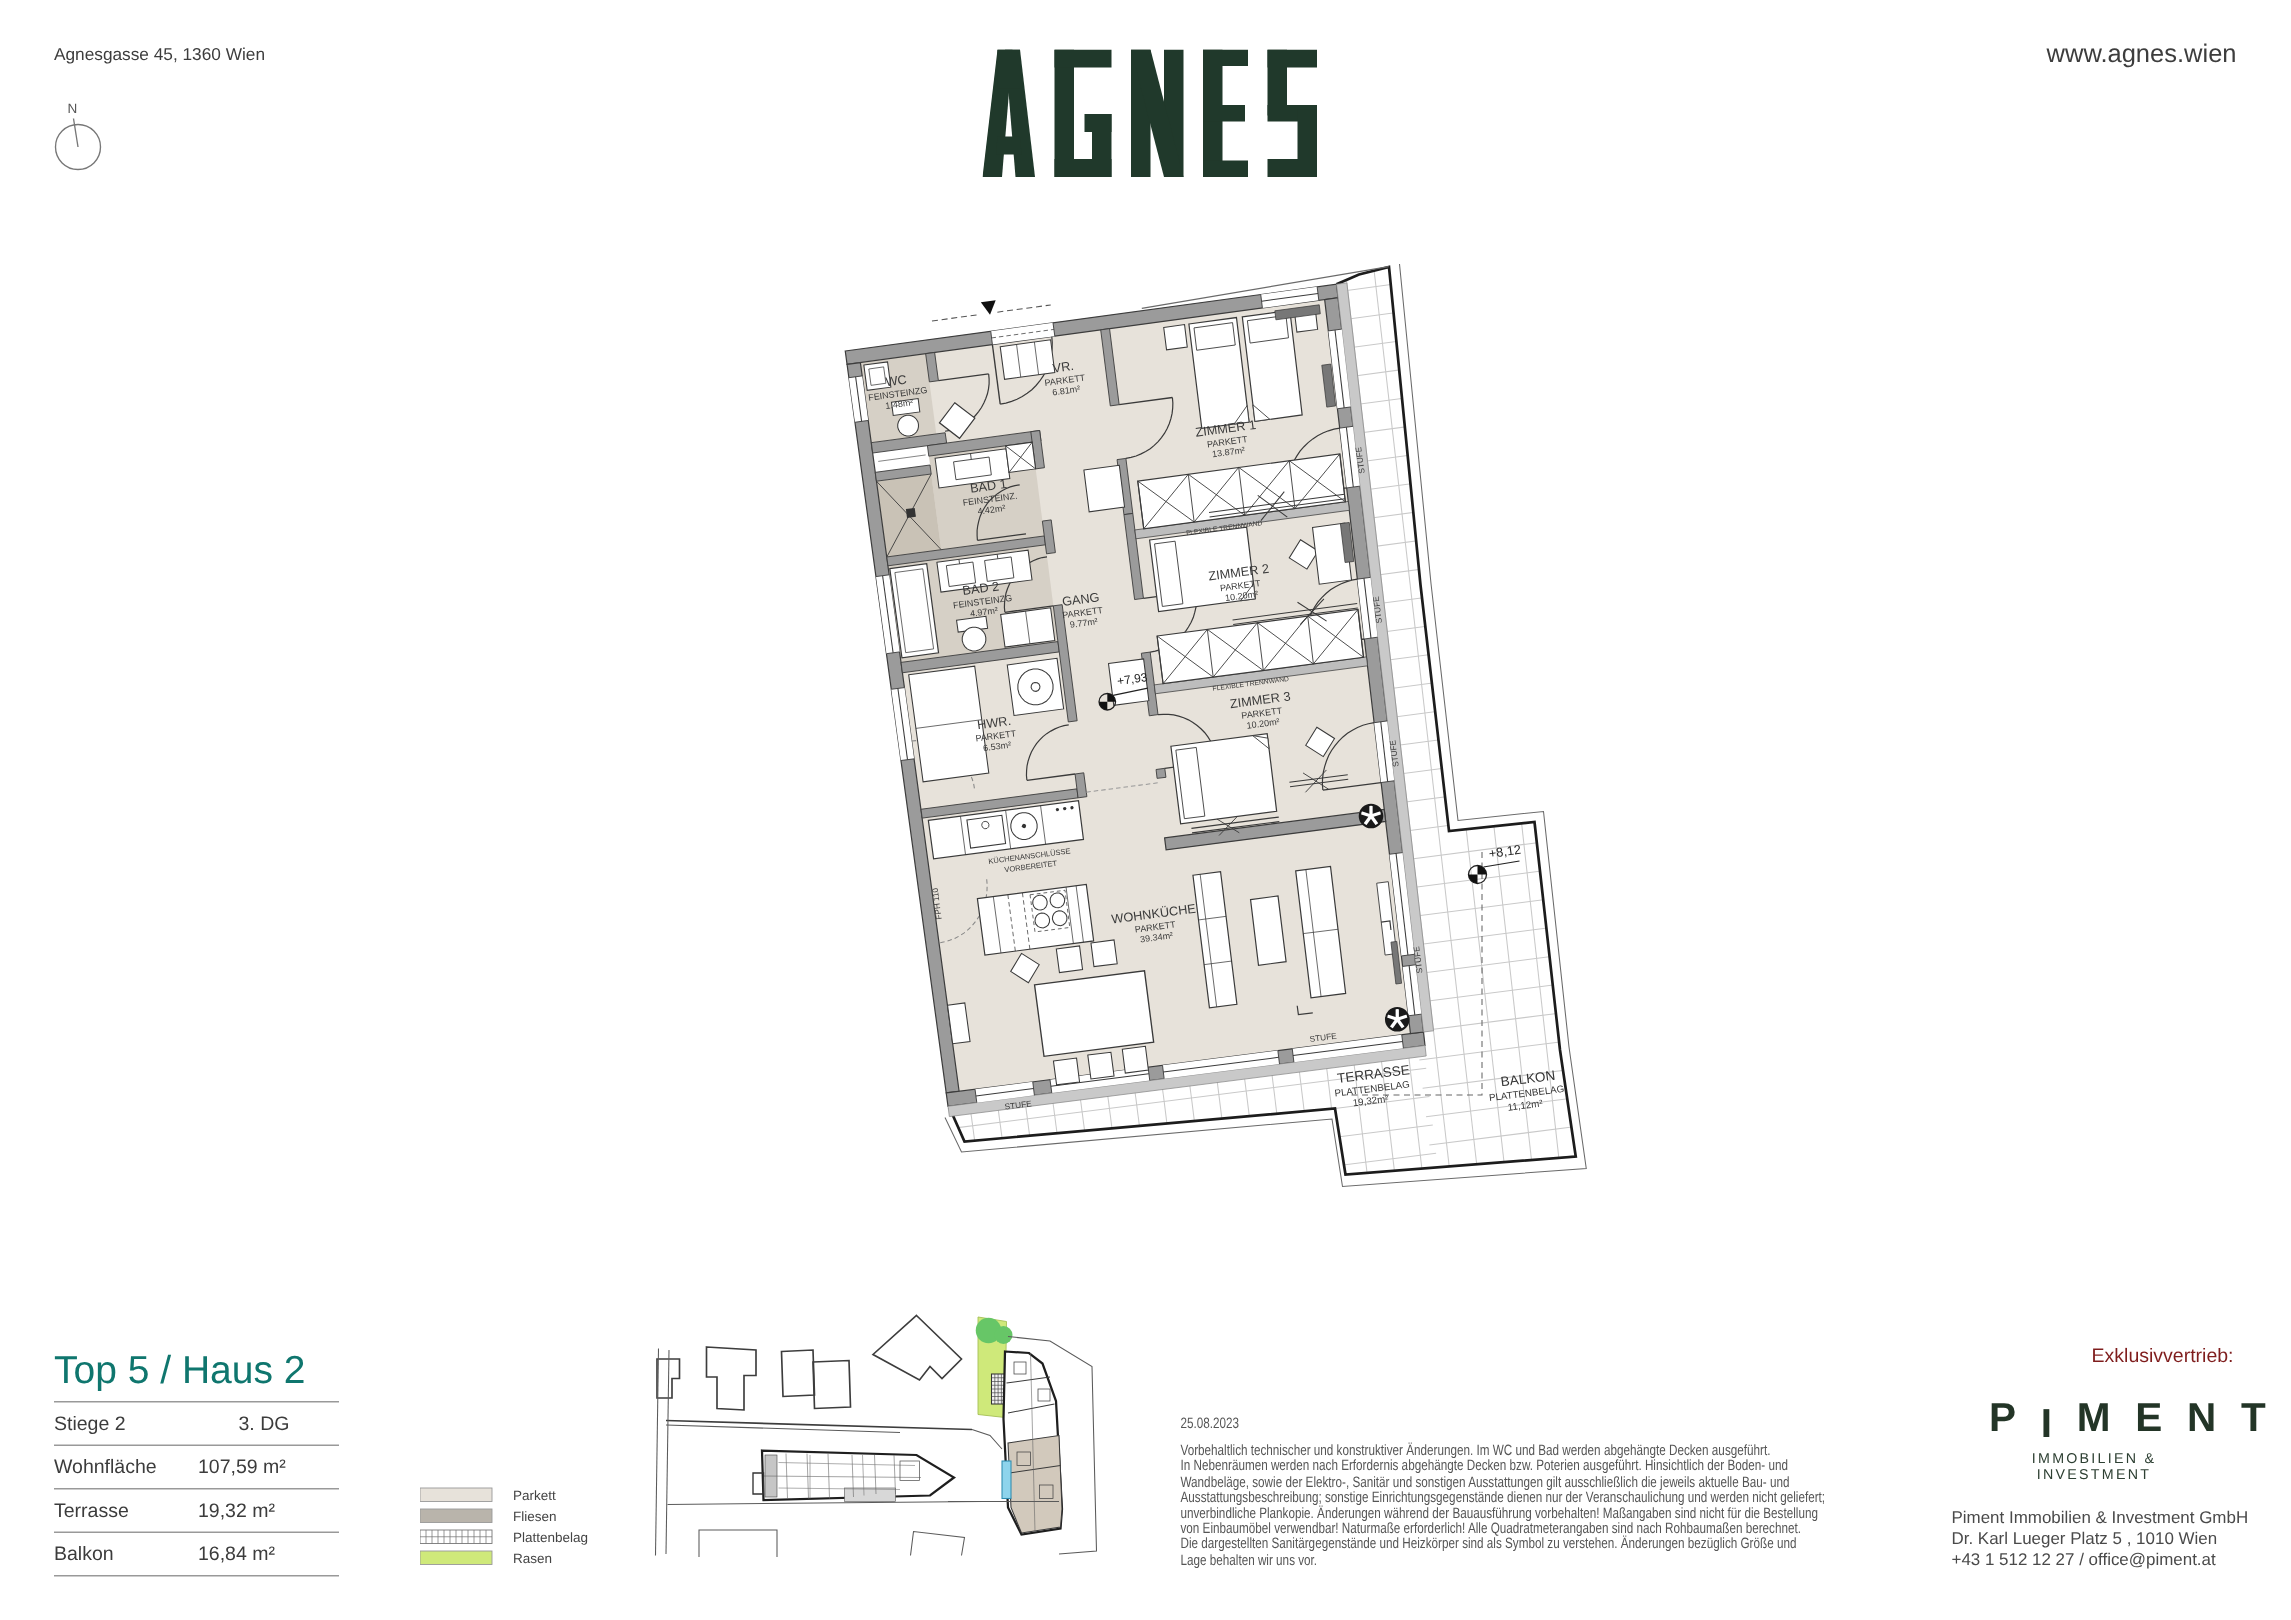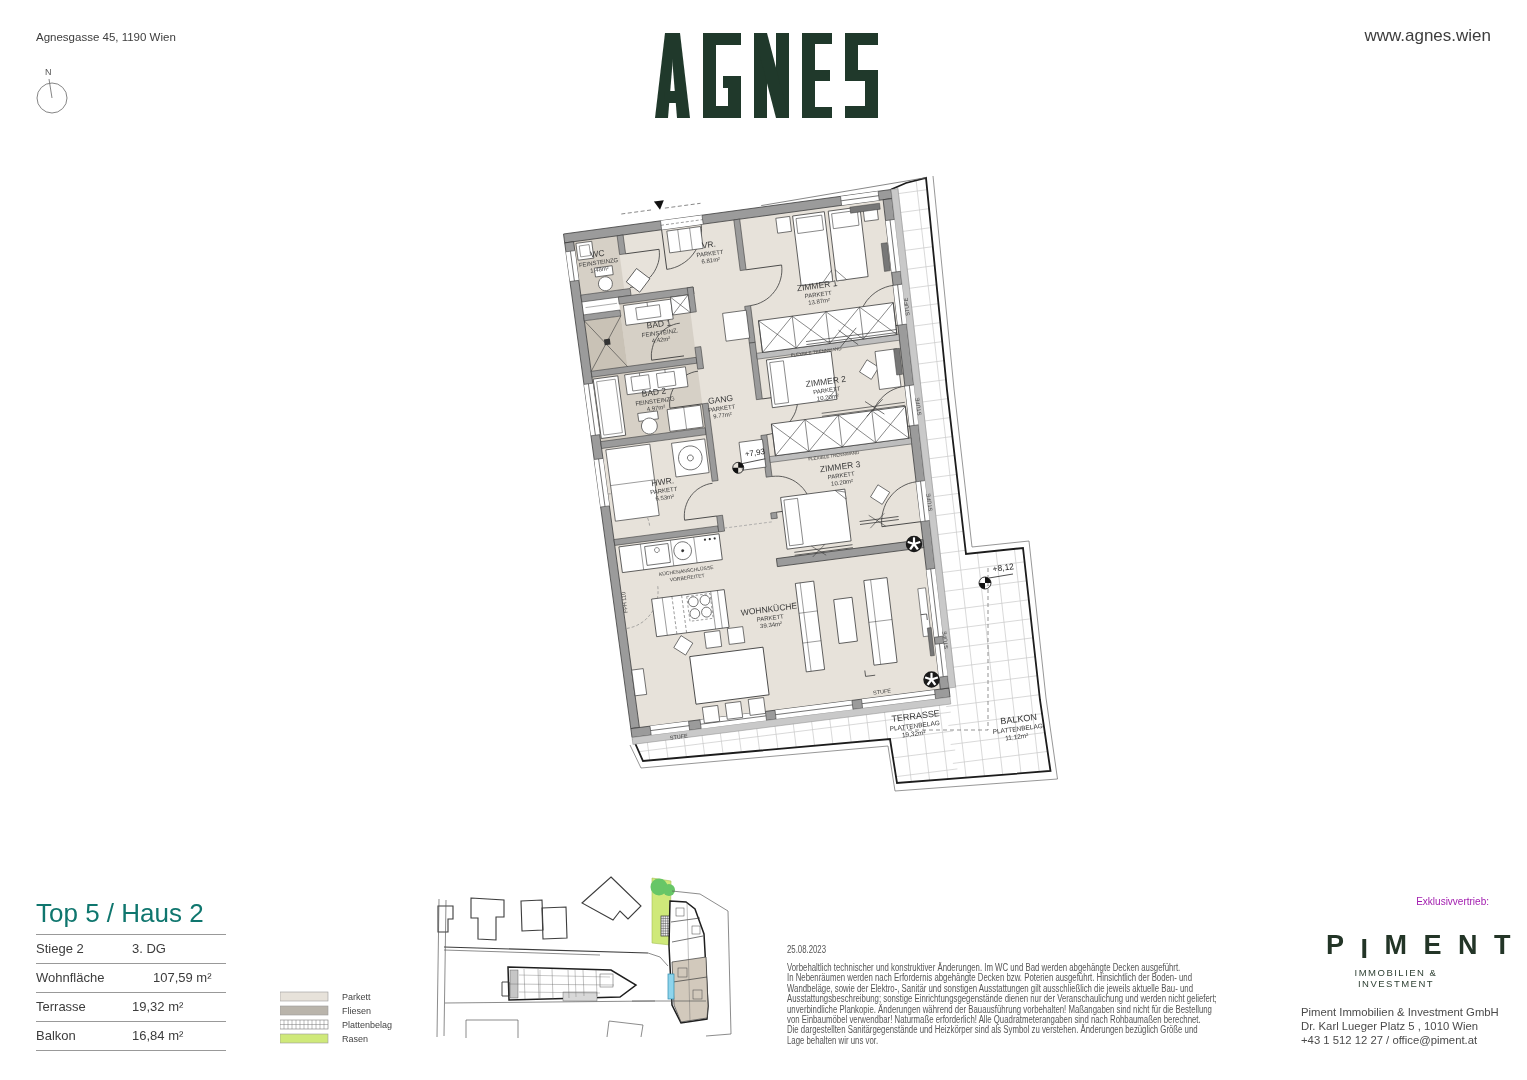--- a/index.html
+++ b/index.html
@@ -2,21 +2,21 @@
 <html><head>
 <meta charset="utf-8">
 <style>
 html,body { margin:0; padding:0; background:#ffffff; width:1527px; height:1080px;
   font-family:"Liberation Sans", sans-serif; }
 .abs { position:absolute; }
 </style>
 </head>
 <body>
 
-<div class="abs" style="left:36px;top:31px;font-size:11.5px;color:#3d3d3d;">Agnesgasse 45, 1190 Wien</div>
+<div class="abs" style="left:36px;top:31px;font-size:11.5px;color:#3d3d3d;">Agnesgasse 45, 1360 Wien</div>
 
 <div class="abs" style="right:36px;top:26px;font-size:17px;color:#3d3d3d;">www.agnes.wien</div>
 
 <svg class="abs" style="left:655px;top:33px;" width="230" height="90" viewBox="0 0 230 90">
 <g fill="#20392b">
 <polygon points="10,0 20,0 13,85 0,85"></polygon>
 <polygon points="15,0 25,0 35,85 22,85"></polygon>
 <rect x="10" y="0" width="15" height="26"></rect>
 <polygon points="10,58 25,58 26,70 9,70"></polygon>
 <g transform="translate(48,0)">
@@ -674,25 +674,25 @@
 <polyline points="672,891 700,894 728,911 731,1034 706,1036" fill="none" stroke="#5a5a5a" stroke-width="0.7"></polyline>
 <polyline points="466,1038 466,1020 518,1020 518,1038" fill="none" stroke="#5a5a5a" stroke-width="0.7"></polyline>
 <polyline points="607,1037 609,1021 643,1025 641,1037" fill="none" stroke="#5a5a5a" stroke-width="0.7"></polyline>
 <polyline points="648,953 660,957 668,966" fill="none" stroke="#5a5a5a" stroke-width="0.7"></polyline>
 <polyline points="632,1001 706,1001" fill="none" stroke="#5a5a5a" stroke-width="0.7"></polyline>
 </svg>
 
 <div class="abs" style="left:36px;top:898px;font-size:26px;color:#0f766e;">Top 5 / Haus 2</div>
 
 <div class="abs" style="left:36px;top:934px;width:190px;font-size:13px;color:#3c3c3c;">
-<div style="border-top:1px solid #999;display:flex;padding:6px 0 7px 0;">
+<div style="border-top:1px solid #999;display:flex;padding:6px 0 7px 0;gap:27px;">
       <span style="width:96px;">Stiege 2</span>
       <span>3. DG</span>
     </div>
-<div style="border-top:1px solid #999;display:flex;padding:6px 0 7px 0;gap:21px;">
+<div style="border-top:1px solid #999;display:flex;padding:6px 0 7px 0;">
       <span style="width:96px;">Wohnfläche</span>
       <span>107,59 m²</span>
     </div>
 <div style="border-top:1px solid #999;display:flex;padding:6px 0 7px 0;">
       <span style="width:96px;">Terrasse</span>
       <span>19,32 m²</span>
     </div>
 <div style="border-top:1px solid #999;display:flex;padding:6px 0 7px 0;border-bottom:1px solid #999;">
       <span style="width:96px;">Balkon</span>
       <span>16,84 m²</span>
@@ -734,21 +734,21 @@
 Vorbehaltlich technischer und konstruktiver Änderungen. Im WC und Bad werden abgehängte Decken ausgeführt.<br>
 In Nebenräumen werden nach Erfordernis abgehängte Decken bzw. Poterien ausgeführt. Hinsichtlich der Boden- und<br>
 Wandbeläge, sowie der Elektro-, Sanitär und sonstigen Ausstattungen gilt ausschließlich die jeweils aktuelle Bau- und<br>
 Ausstattungsbeschreibung; sonstige Einrichtungsgegenstände dienen nur der Veranschaulichung und werden nicht geliefert;<br>
 unverbindliche Plankopie. Änderungen während der Bauausführung vorbehalten! Maßangaben sind nicht für die Bestellung<br>
 von Einbaumöbel verwendbar! Naturmaße erforderlich! Alle Quadratmeterangaben sind nach Rohbaumaßen berechnet.<br>
 Die dargestellten Sanitärgegenstände und Heizkörper sind als Symbol zu verstehen. Änderungen bezüglich Größe und<br>
 Lage behalten wir uns vor.
 </div>
 
-<div class="abs" style="right:38px;top:896px;font-size:10px;color:#a21caf;">Exklusivvertrieb:</div>
+<div class="abs" style="right:38px;top:896px;font-size:13px;color:#7f1d1d;">Exklusivvertrieb:</div>
 
 <div class="abs" style="left:1300px;top:930px;width:192px;">
 <div style="font-size:27px;font-weight:bold;color:#233527;letter-spacing:16.5px;white-space:nowrap;margin-left:26px;">P<span style="display:inline-block;transform:translateY(4px);">I</span>MENT</div>
 <div style="margin-top:6px;text-align:center;font-family:Liberation Sans, sans-serif;font-size:9.5px;letter-spacing:1.5px;color:#2e4033;">IMMOBILIEN &amp;<br>INVESTMENT</div>
 </div>
 
 <div class="abs" style="left:1301px;top:1005px;font-size:11.3px;line-height:14px;color:#4a4a4a;">
 Piment Immobilien &amp; Investment GmbH<br>
 Dr. Karl Lueger Platz 5 , 1010 Wien<br>
 +43 1 512 12 27 / office@piment.at

